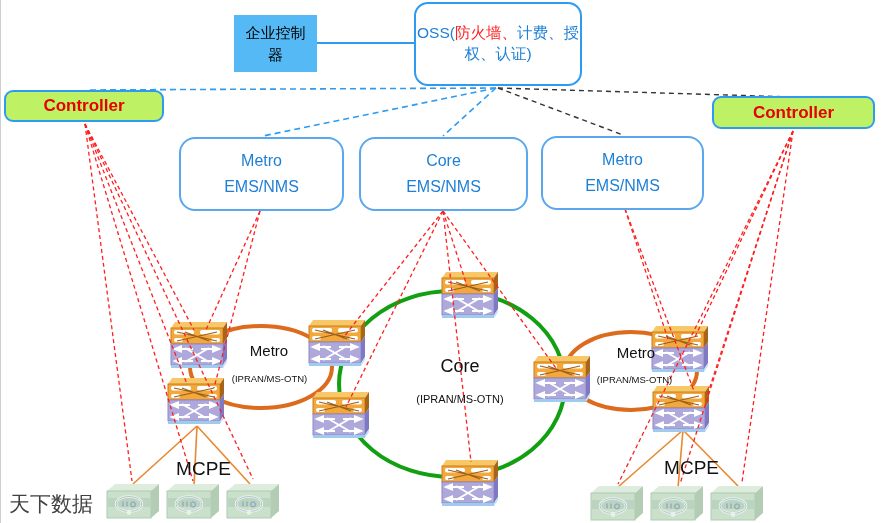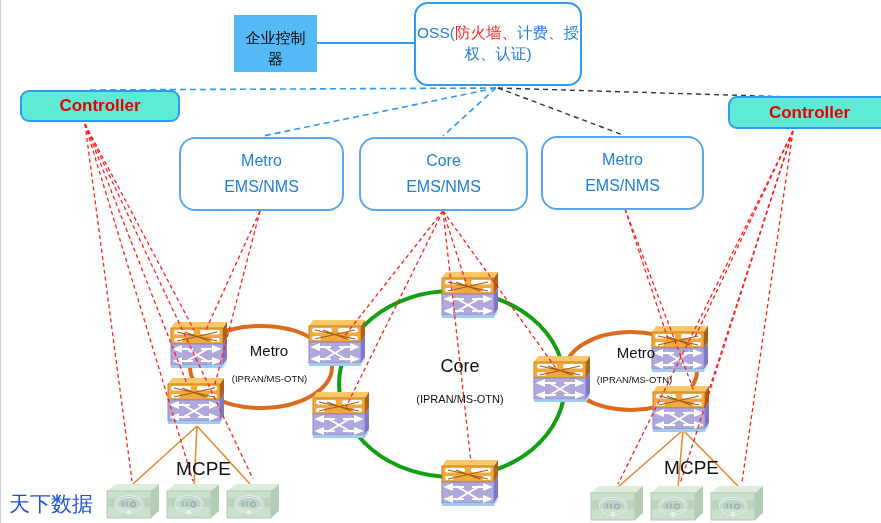--- a/index.html
+++ b/index.html
@@ -13,45 +13,45 @@
   .box{position:absolute;box-sizing:border-box;text-align:center;}
   .oss-box{
     left:413px;top:2px;width:168px;height:84px;background:#fff;
     border:2px solid #2E9BF0;border-radius:14px;
     display:flex;align-items:center;justify-content:center;
     font-size:15.5px;font-weight:500;line-height:1.35;color:#1E7FD6;padding:4px 0;
   }
   .oss-red{color:#FF1F1F;}
   .ent-box{
     left:233px;top:15px;width:83px;height:57px;background:#54B9F5;
-    display:flex;align-items:flex-end;justify-content:center;
+    display:flex;align-items:center;justify-content:center;
     color:#000;font-size:15px;line-height:1.45;padding:2px 8px;
   }
   .ctrl-box{
-    background:#5eead4;border:2px solid #2E9BF0;border-radius:9px;
+    background:#bef264;border:2px solid #2E9BF0;border-radius:9px;
     display:flex;align-items:center;justify-content:center;
-    color:#E60000;font-weight:bold;font-size:17px;margin-left:16px;
+    color:#E60000;font-weight:bold;font-size:17px;
   }
   .ctrl-left{left:3px;top:90px;width:160px;height:32px;}
   .ctrl-right{left:711px;top:96px;width:163px;height:33px;}
   .ems-box{
     background:#fff;border:2px solid #5AA7EF;border-radius:16px;
     display:flex;flex-direction:column;align-items:center;justify-content:space-evenly;
     color:#1E7FD6;font-size:16px;padding:4px 0;
   }
   .ems-left{left:178px;top:137px;width:165px;height:74px;}
   .ems-core{left:358px;top:137px;width:169px;height:74px;}
   .ems-right{left:540px;top:136px;width:163px;height:74px;}
   .ring-label{position:absolute;text-align:center;color:#111;}
   .rl-main{font-size:15px;}
   .rl-main-core{font-size:18px;}
   .rl-sub{font-size:9.5px;letter-spacing:0px;}
   .rl-sub-core{font-size:11px;}
   .mcpe{position:absolute;text-align:right;color:#111;font-size:19px;}
-  .watermark{position:absolute;left:8px;top:490px;color:#1d4ed8;font-size:21px;font-weight:500;}
+  .watermark{position:absolute;left:8px;top:490px;color:#404040;font-size:21px;font-weight:500;}
 </style>
 </head>
 <body>
 
 <div class="canvas">
 
   <svg class="lines-layer" width="881" height="523" viewBox="0 0 881 523">
     <defs>
       <g id="dev">
         <polygon points="4,0 56,0 52,6 0,6" fill="#F8C868"></polygon>

